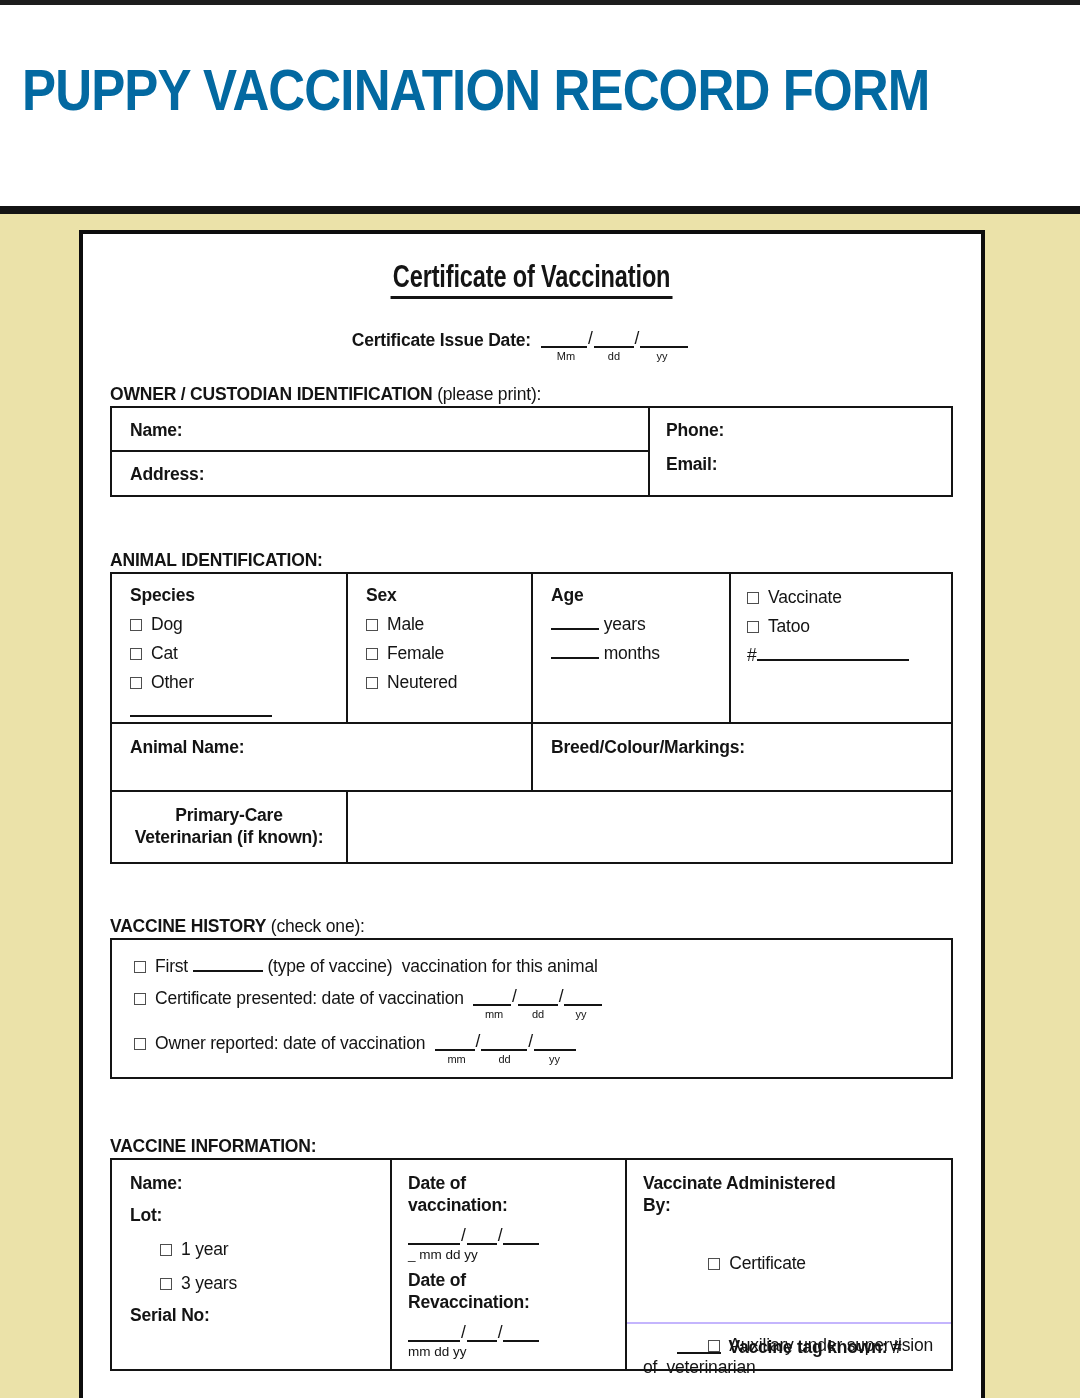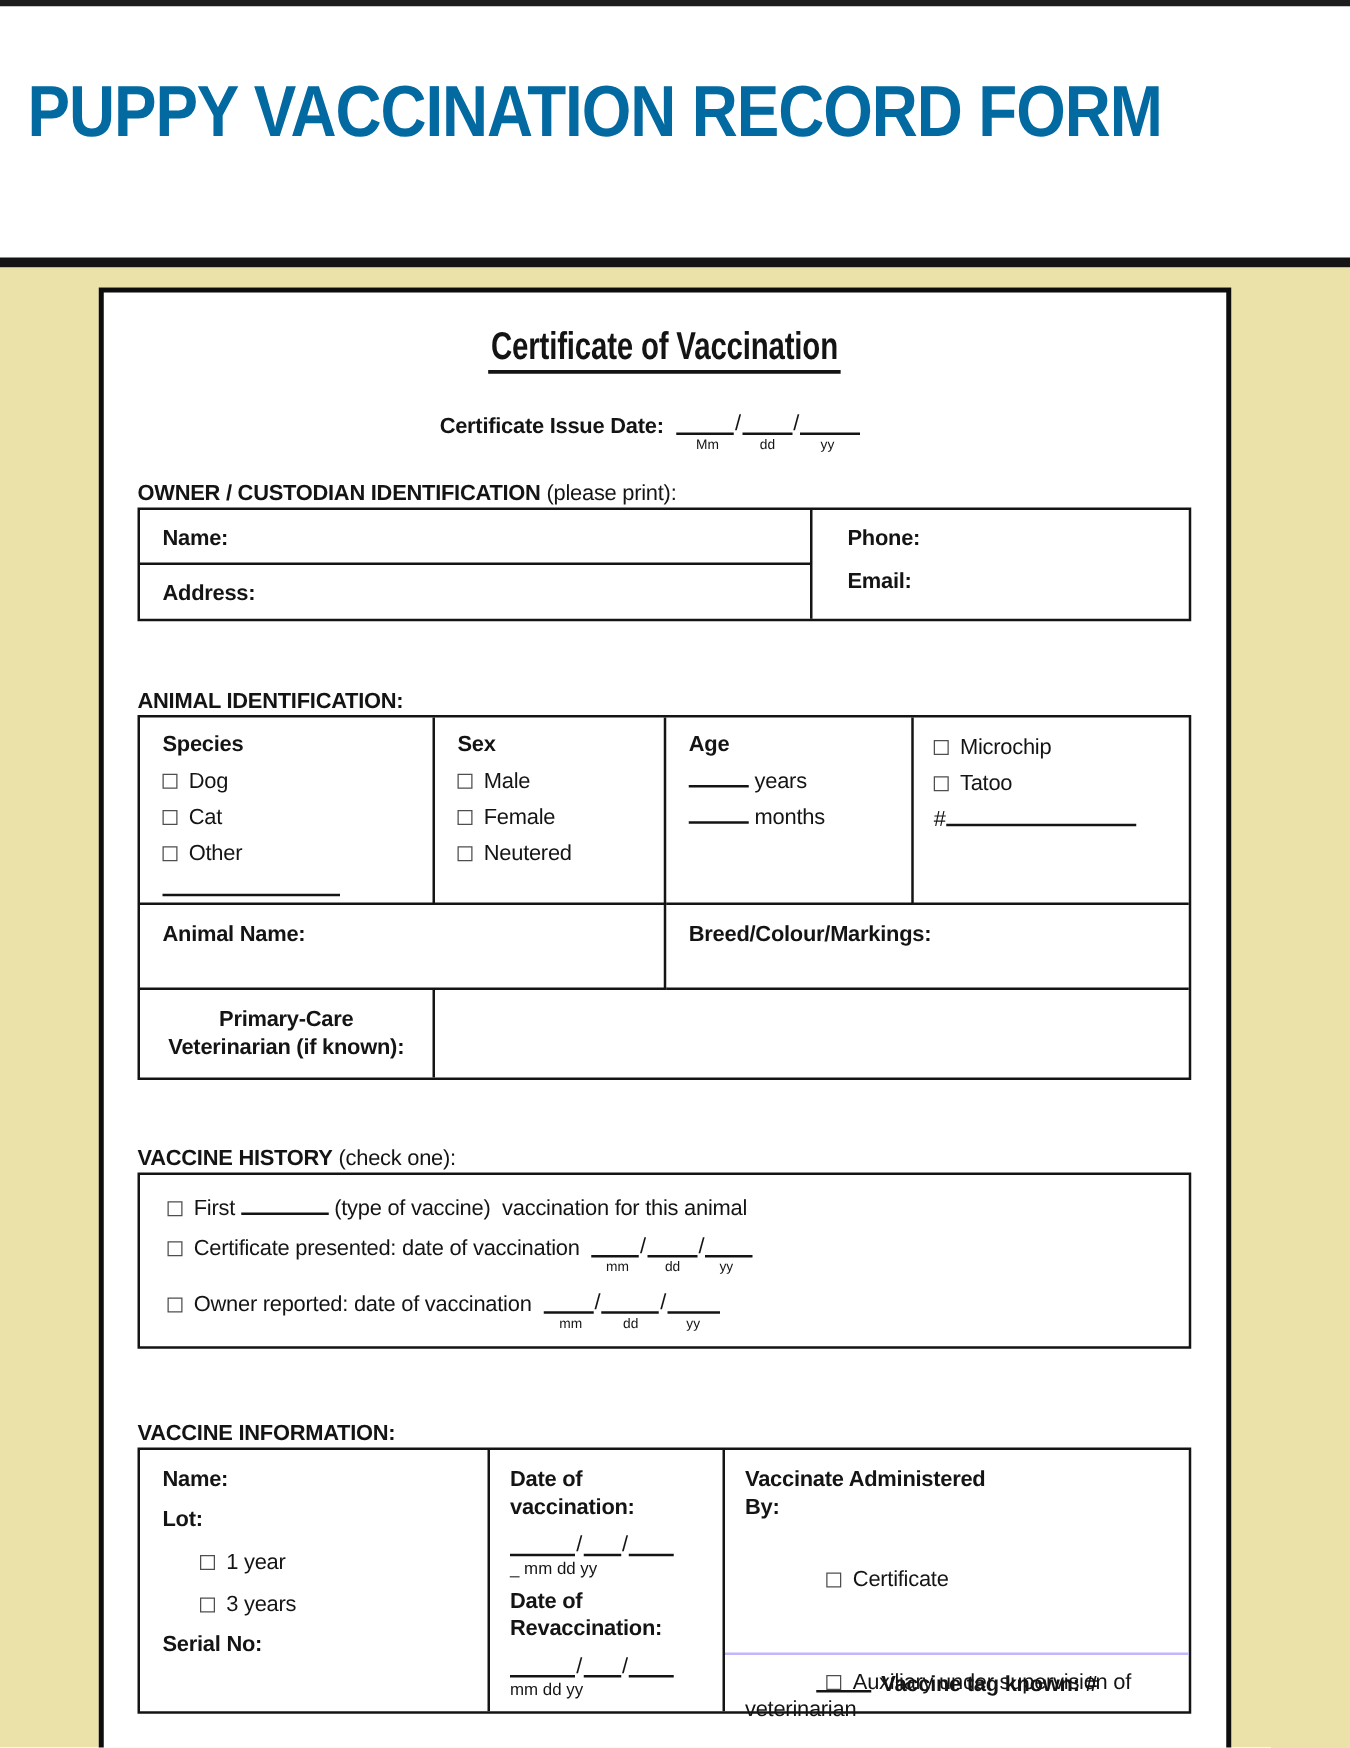--- a/index.html
+++ b/index.html
@@ -50,21 +50,21 @@
   .info-h    { top:902px; }
 
   
   .tbl { border:2px solid #141414; box-sizing:border-box; background:#fff; }
 
   
   .owner-t { top:172px; height:91px; display:flex; }
   .owner-left { width:538px; border-right:2px solid #141414; box-sizing:border-box; display:flex; flex-direction:column; }
   .owner-name { height:44px; border-bottom:2px solid #141414; box-sizing:border-box; padding:11px 0 0 18px; font-weight:bold; }
   .owner-addr { flex:1; padding:11px 0 0 18px; font-weight:bold; }
-  .owner-right { flex:1; padding:11px 0 0 28px; font-weight:bold; }
+  .owner-right { flex:1; padding:11px 0 0 16px; font-weight:bold; }
   .owner-right .email { margin-top:12px; }
 
   
   .animal-t { top:338px; display:grid; grid-template-columns:236px 185px 198px 1fr; grid-template-rows:150px 68px 70px; }
   .animal-t > div { box-sizing:border-box; }
   .cell-r { border-right:2px solid #141414; }
   .cell-b { border-bottom:2px solid #141414; }
   .acell { padding:10px 19px 0 18px; }
   .acell .cap { font-weight:bold; }
   .opt { margin-top:7px; }
@@ -83,21 +83,21 @@
   .hline3 { margin-top:10px; }
 
   
   .info-t { top:924px; height:213px; display:flex; }
   .icol1 { width:280px; border-right:2px solid #141414; box-sizing:border-box; padding:12px 0 0 18px; }
   .icol1 .b { font-weight:bold; }
   .icol1 .lot { margin-top:10px; }
   .icol1 .opt1 { margin-top:12px; margin-left:30px; }
   .icol1 .opt2 { margin-top:12px; margin-left:30px; }
   .icol1 .serial { margin-top:10px; }
-  .icol2 { width:188px; border-right:2px solid #141414; box-sizing:border-box; padding:12px 8px 0 16px; }
+  .icol2 { width:235px; border-right:2px solid #141414; box-sizing:border-box; padding:12px 8px 0 16px; }
   .icol2 .b { font-weight:bold; }
   .vrow { display:flex; align-items:flex-end; height:19px; margin-top:10px; }
   .vsub { font-size:13.5px; line-height:16px; margin-top:2px; letter-spacing:0; }
   .icol2 .second { margin-top:6px; }
   .icol3 { flex:1; display:flex; flex-direction:column; }
   .icol3-top { height:164px; box-sizing:border-box; border-bottom:2px solid #c4b5fd; padding:12px 12px 0 16px; }
   .icol3-top .b { font-weight:bold; }
   .icol3-top .opt { white-space:pre-wrap; }
   .icol3-top .opt-vet { margin-top:14px; }
   .icol3-top .opt-aux { margin-top:16px; }
@@ -201,21 +201,21 @@
           <div class="cap">Age</div>
           <div class="opt">
             <span class="ln" style="width:48px"></span>&nbsp;<span>years</span>
           </div>
           <div class="opt">
             <span class="ln" style="width:48px"></span>&nbsp;<span>months</span>
           </div>
         </div>
         <div class="chip-cell cell-b">
           <div class="opt opt0">
-            <span class="cb"></span><span>Microchip</span>
+            <span class="cb"></span><span>Vaccinate</span>
           </div>
           <div class="opt">
             <span class="cb"></span><span>Tatoo</span>
           </div>
           <div class="opt">
             <span>#</span><span class="ln" style="width:152px"></span>
           </div>
         </div>
 
         <div class="name-cell cell-r cell-b" style="grid-column:1 / span 2">

